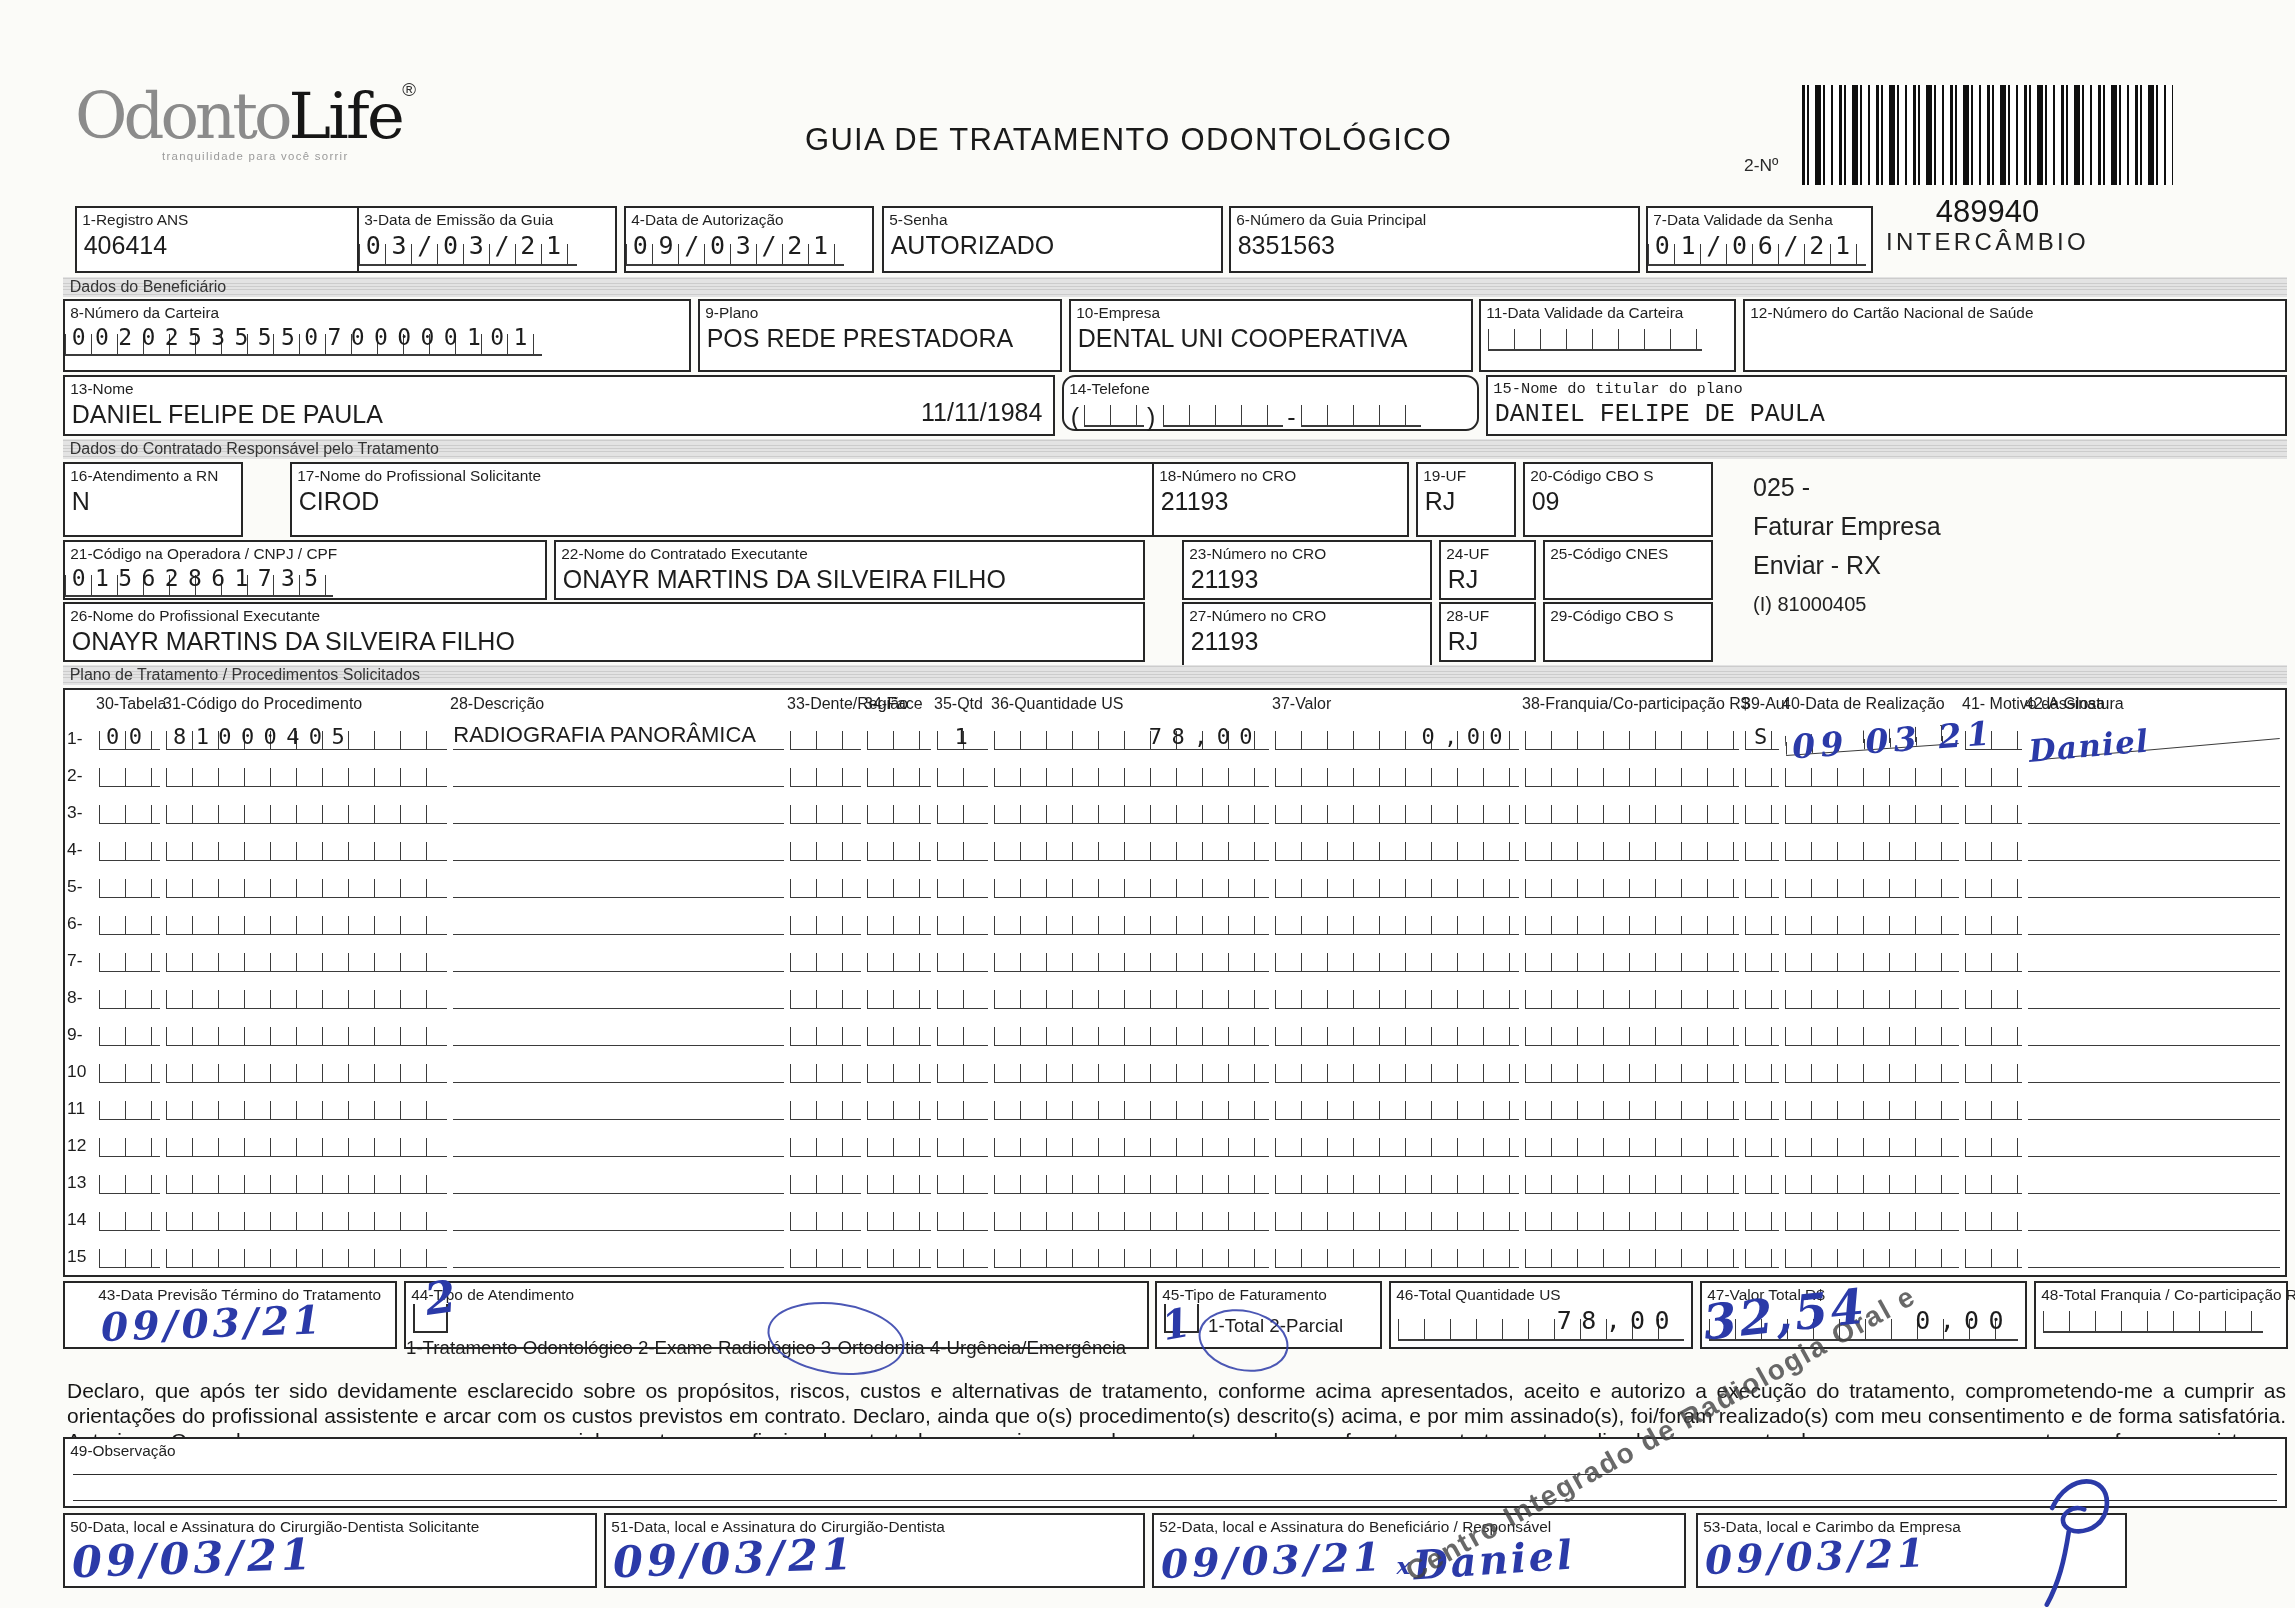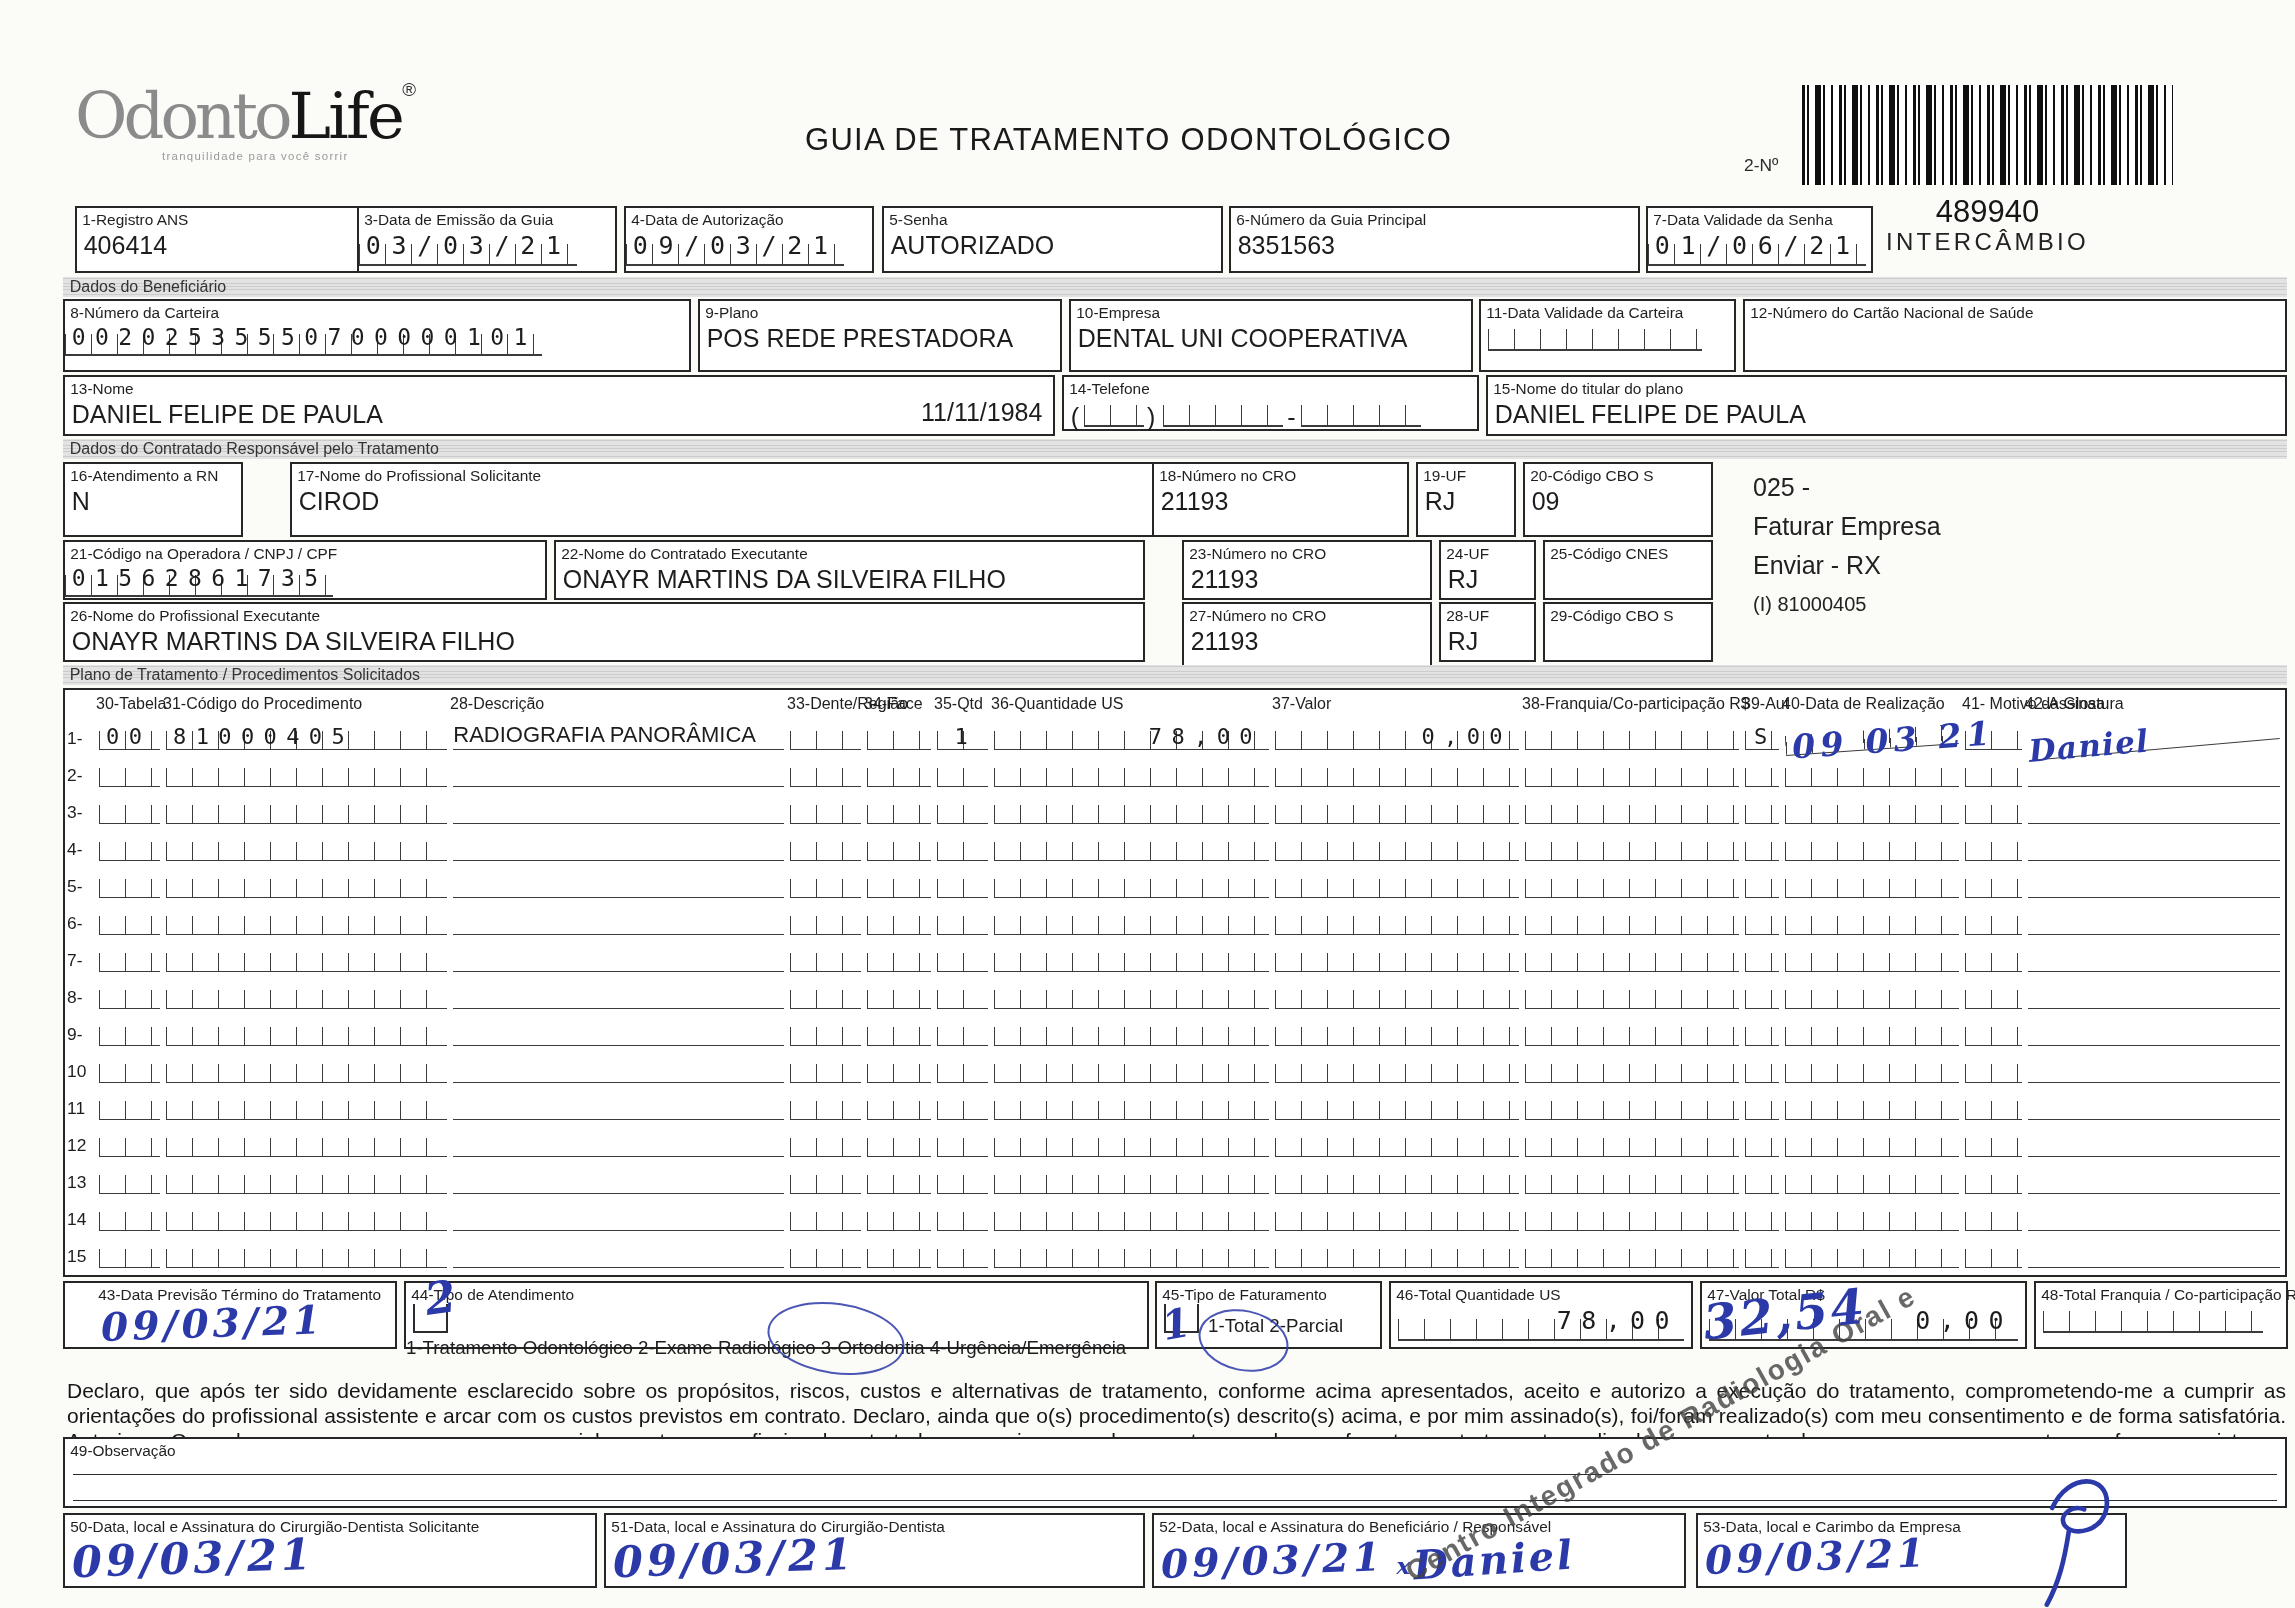--- a/index.html
+++ b/index.html
@@ -118,25 +118,25 @@
   </div>
   <div class="box" style="left:1743px;top:299px;width:544px;height:73px;">
     <span class="lbl">12-Número do Cartão Nacional de Saúde</span>
   </div>
 
   <div class="box" style="left:63px;top:375px;width:992px;height:61px;">
     <span class="lbl">13-Nome</span>
     <span class="val">DANIEL FELIPE DE PAULA</span>
     <span class="val" style="position:absolute;right:5.3px;bottom:2.7px;">11/11/1984</span>
   </div>
-  <div class="box" style="left:1062px;top:375px;width:417px;height:56px;">
+  <div class="box" style="left:1062px;top:375px;width:417px;height:56px;border-radius:13px;">
     <span class="lbl">14-Telefone</span>
     <span class="val" style="padding-bottom:1.3px;">(</span><span class="slot-empty ticks" style="width:60px;margin:0 2.7px 6.7px 0;"></span><span class="val" style="padding:2.7px 1.3px 1.3px 0;">)</span><span class="slot-empty ticks" style="width:120px;margin:0 4px 6.7px 6.7px;"></span><span class="val" style="padding:2.7px 1.3px 1.3px 0;">-</span><span class="slot-empty ticks" style="width:120px;margin:0 0 6.7px 4px;"></span>
   </div>
-  <div class="box" style="left:1486px;top:375px;width:801px;height:61px;">
+  <div class="box" style="left:1486px;top:375px;width:801px;height:61px;font-family:Liberation Mono, monospace;">
     <span class="lbl">15-Nome do titular do plano</span>
     <span class="val">DANIEL FELIPE DE PAULA</span>
   </div>
 
   <div class="secbar" style="top:439px;">Dados do Contratado Responsável pelo Tratamento</div>
 
   <div class="box" style="left:63px;top:462px;width:180px;height:75px;">
     <span class="lbl">16-Atendimento a RN</span>
     <span class="val">N</span>
   </div>

